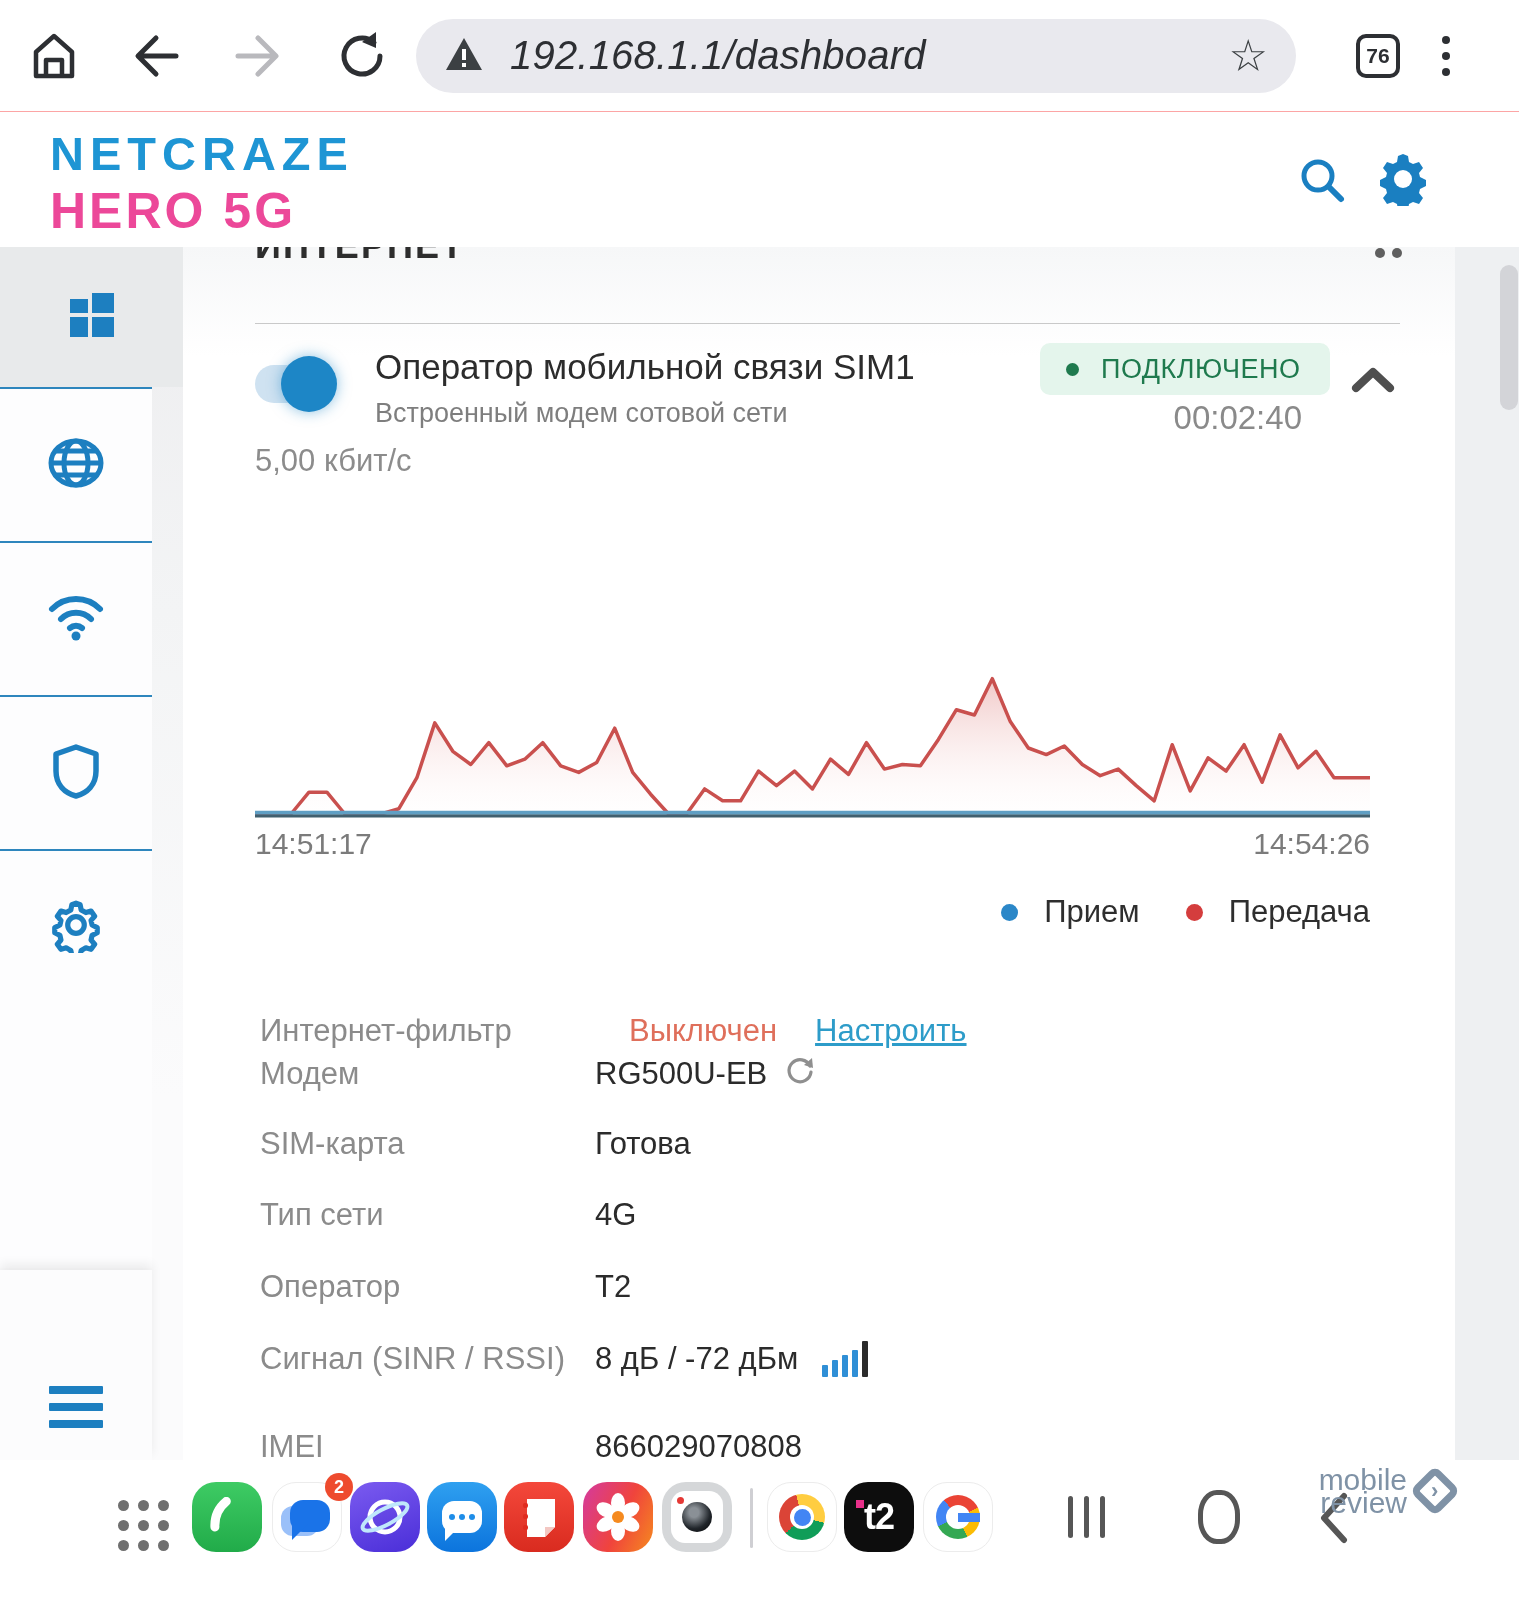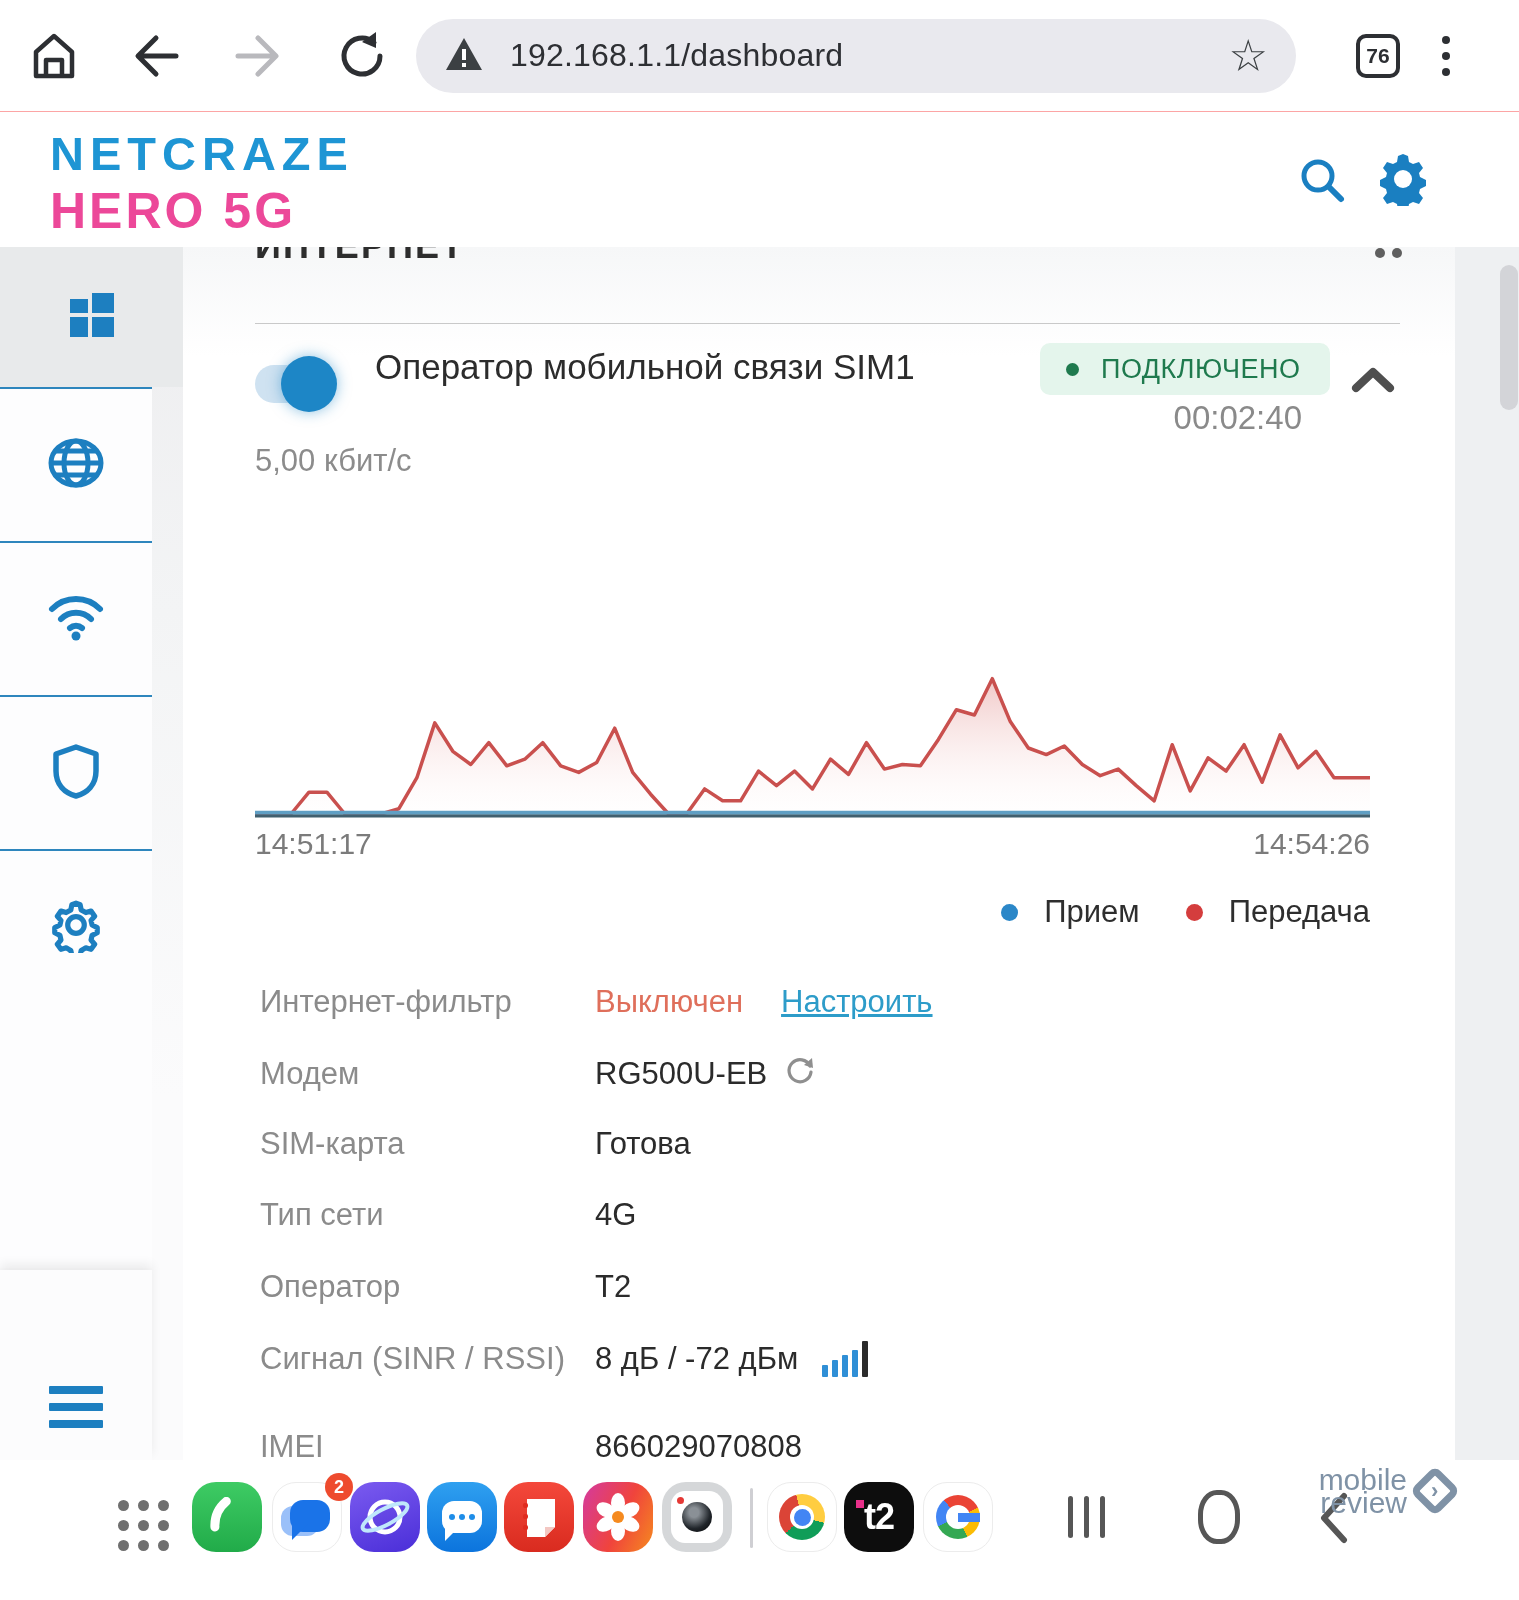--- a/index.html
+++ b/index.html
@@ -10,21 +10,21 @@
   
   .browser-bar{position:absolute;top:0;left:0;width:1519px;height:111px;background:#fff;display:flex;align-items:center;}
   .bicon{flex:none;display:flex;align-items:center;justify-content:center;}
   .bicon svg{display:block;}
   .b-home{margin-left:28px;width:52px;}
   .b-back{margin-left:50px;width:52px;}
   .b-fwd{margin-left:50px;width:52px;}
   .b-reload{margin-left:52px;width:52px;}
   .url-pill{margin-left:28px;width:880px;height:74px;background:#e9e9ee;border-radius:37px;display:flex;align-items:center;padding:0 28px;}
   .warn-tri{flex:none;margin-right:26px;}
-  .url-text{font-size:32px;color:#2d2f33;letter-spacing:.2px;flex:1;white-space:nowrap;overflow:hidden;}
+  .url-text{font-size:40px;color:#2d2f33;letter-spacing:.2px;flex:1;white-space:nowrap;overflow:hidden;font-style:italic;}
   .b-star{font-size:44px;color:#3c4043;line-height:1;margin-left:2px;}
   .tab-box{margin-left:60px;width:44px;height:44px;border:4px solid #2d2f33;border-radius:10px;display:flex;align-items:center;justify-content:center;font-size:21px;font-weight:bold;color:#2d2f33;}
   .kebab{margin-left:42px;display:flex;flex-direction:column;gap:8px;}
   .kebab i{width:8px;height:8px;border-radius:50%;background:#2d2f33;}
 
   
   .app-header{position:absolute;top:111px;left:0;width:1519px;height:136px;background:#fff;border-top:1px solid #fca5a5;}
   .brand{position:absolute;left:50px;top:18px;line-height:1;}
   .brand .l1{font-size:47px;font-weight:bold;letter-spacing:6px;color:#1e95d4;}
   .brand .l2{font-size:50px;font-weight:600;letter-spacing:3px;color:#ec4899;margin-top:9px;}
@@ -266,20 +266,21 @@
       <div class="more-dots">
           <i></i>
           <i></i>
         </div>
       <div class="divider"></div>
 
       <div class="toggle">
           <span class="knob"></span>
         </div>
       <div class="conn-title">Оператор мобильной связи SIM1</div>
+      <div class="conn-sub">Встроенный модем сотовой сети</div>
       <div class="status-badge">
         <i></i>
         <span>ПОДКЛЮЧЕНО</span>
       </div>
       <div class="uptime">00:02:40</div>
       <div class="collapse">
         <svg width="44" height="26" viewBox="0 0 44 26">
             <polyline points="5,21 22,5 39,21" fill="none" stroke="#4f4f4f" stroke-width="8" stroke-linecap="round" stroke-linejoin="round"></polyline>
           </svg>
       </div>
@@ -309,21 +310,21 @@
         <div class="li">
           <span class="dot dot-rx"></span>
           <span>Прием</span>
         </div>
         <div class="li">
           <span class="dot dot-tx"></span>
           <span>Передача</span>
         </div>
       </div>
 
-      <div class="drow" style="top:735px;">
+      <div class="drow" style="top:764px;gap:34px;">
         <span class="lbl">Интернет-фильтр</span>
         <span class="val">
             <span class="val-warn">Выключен</span>
         <span class="val-link">Настроить</span>
           </span>
       </div>
       <div class="drow" style="top:807px;">
         <span class="lbl">Модем</span>
         <span class="val">
             <span>RG500U-EB</span>

